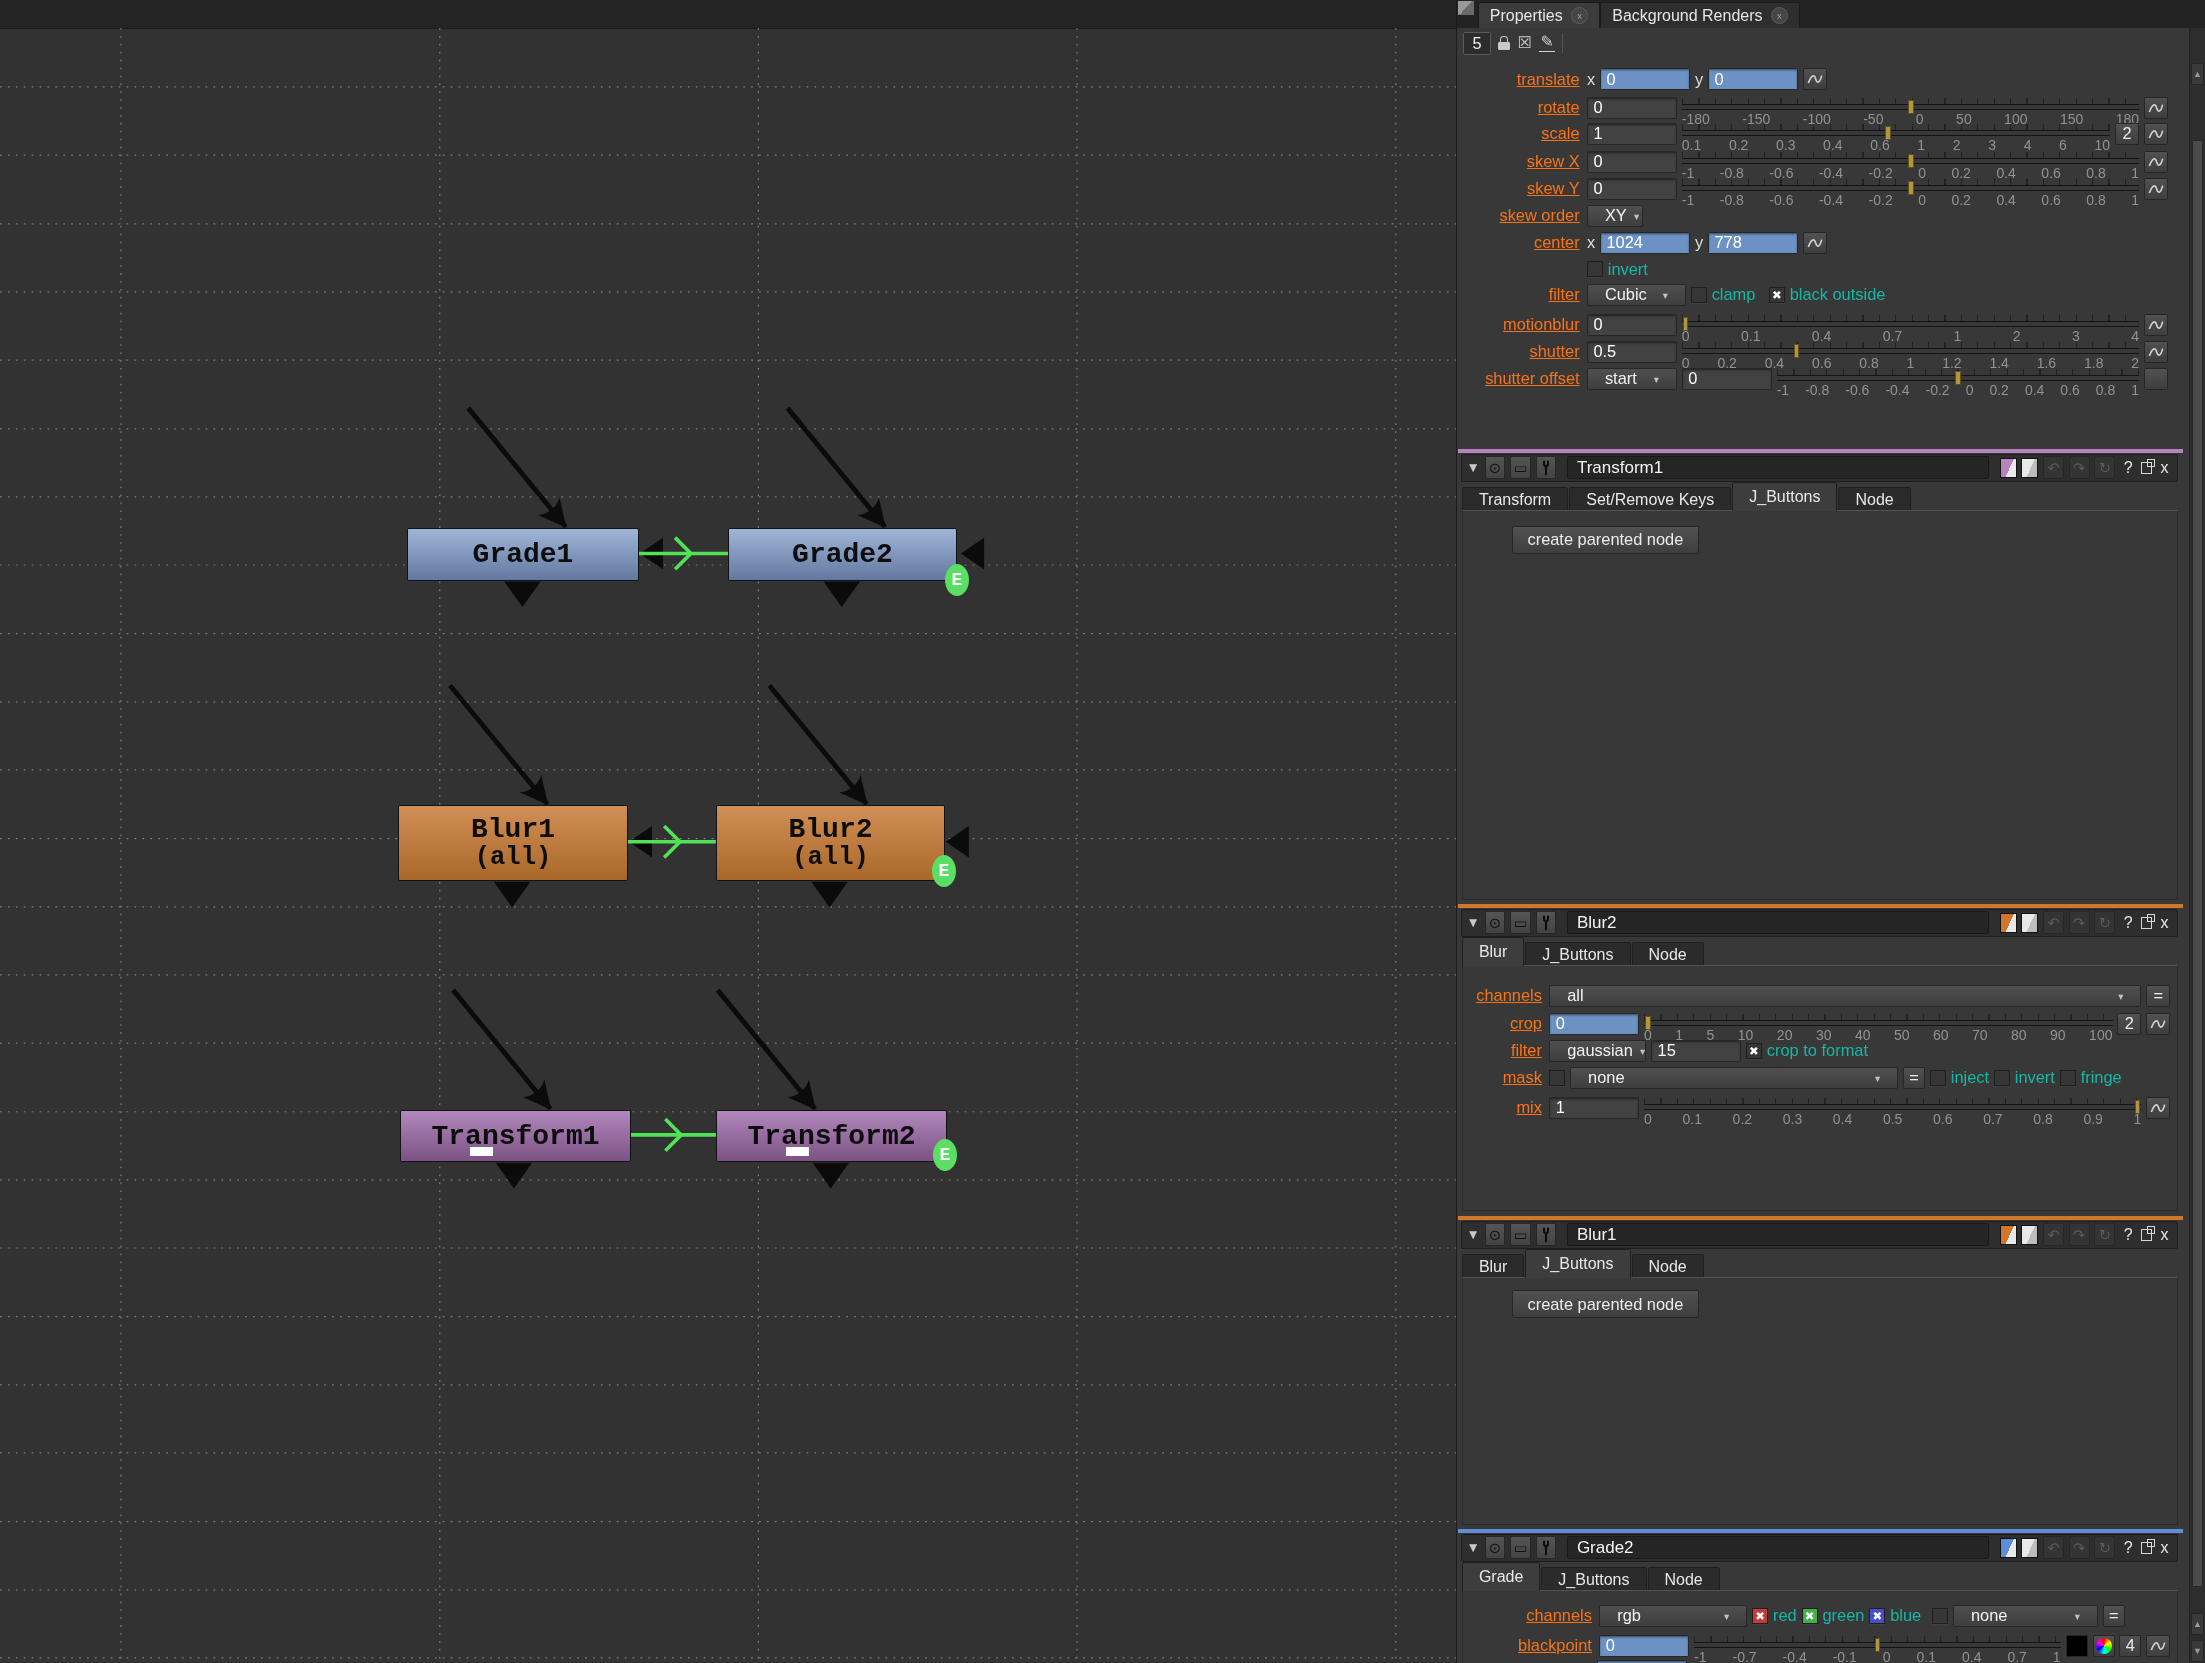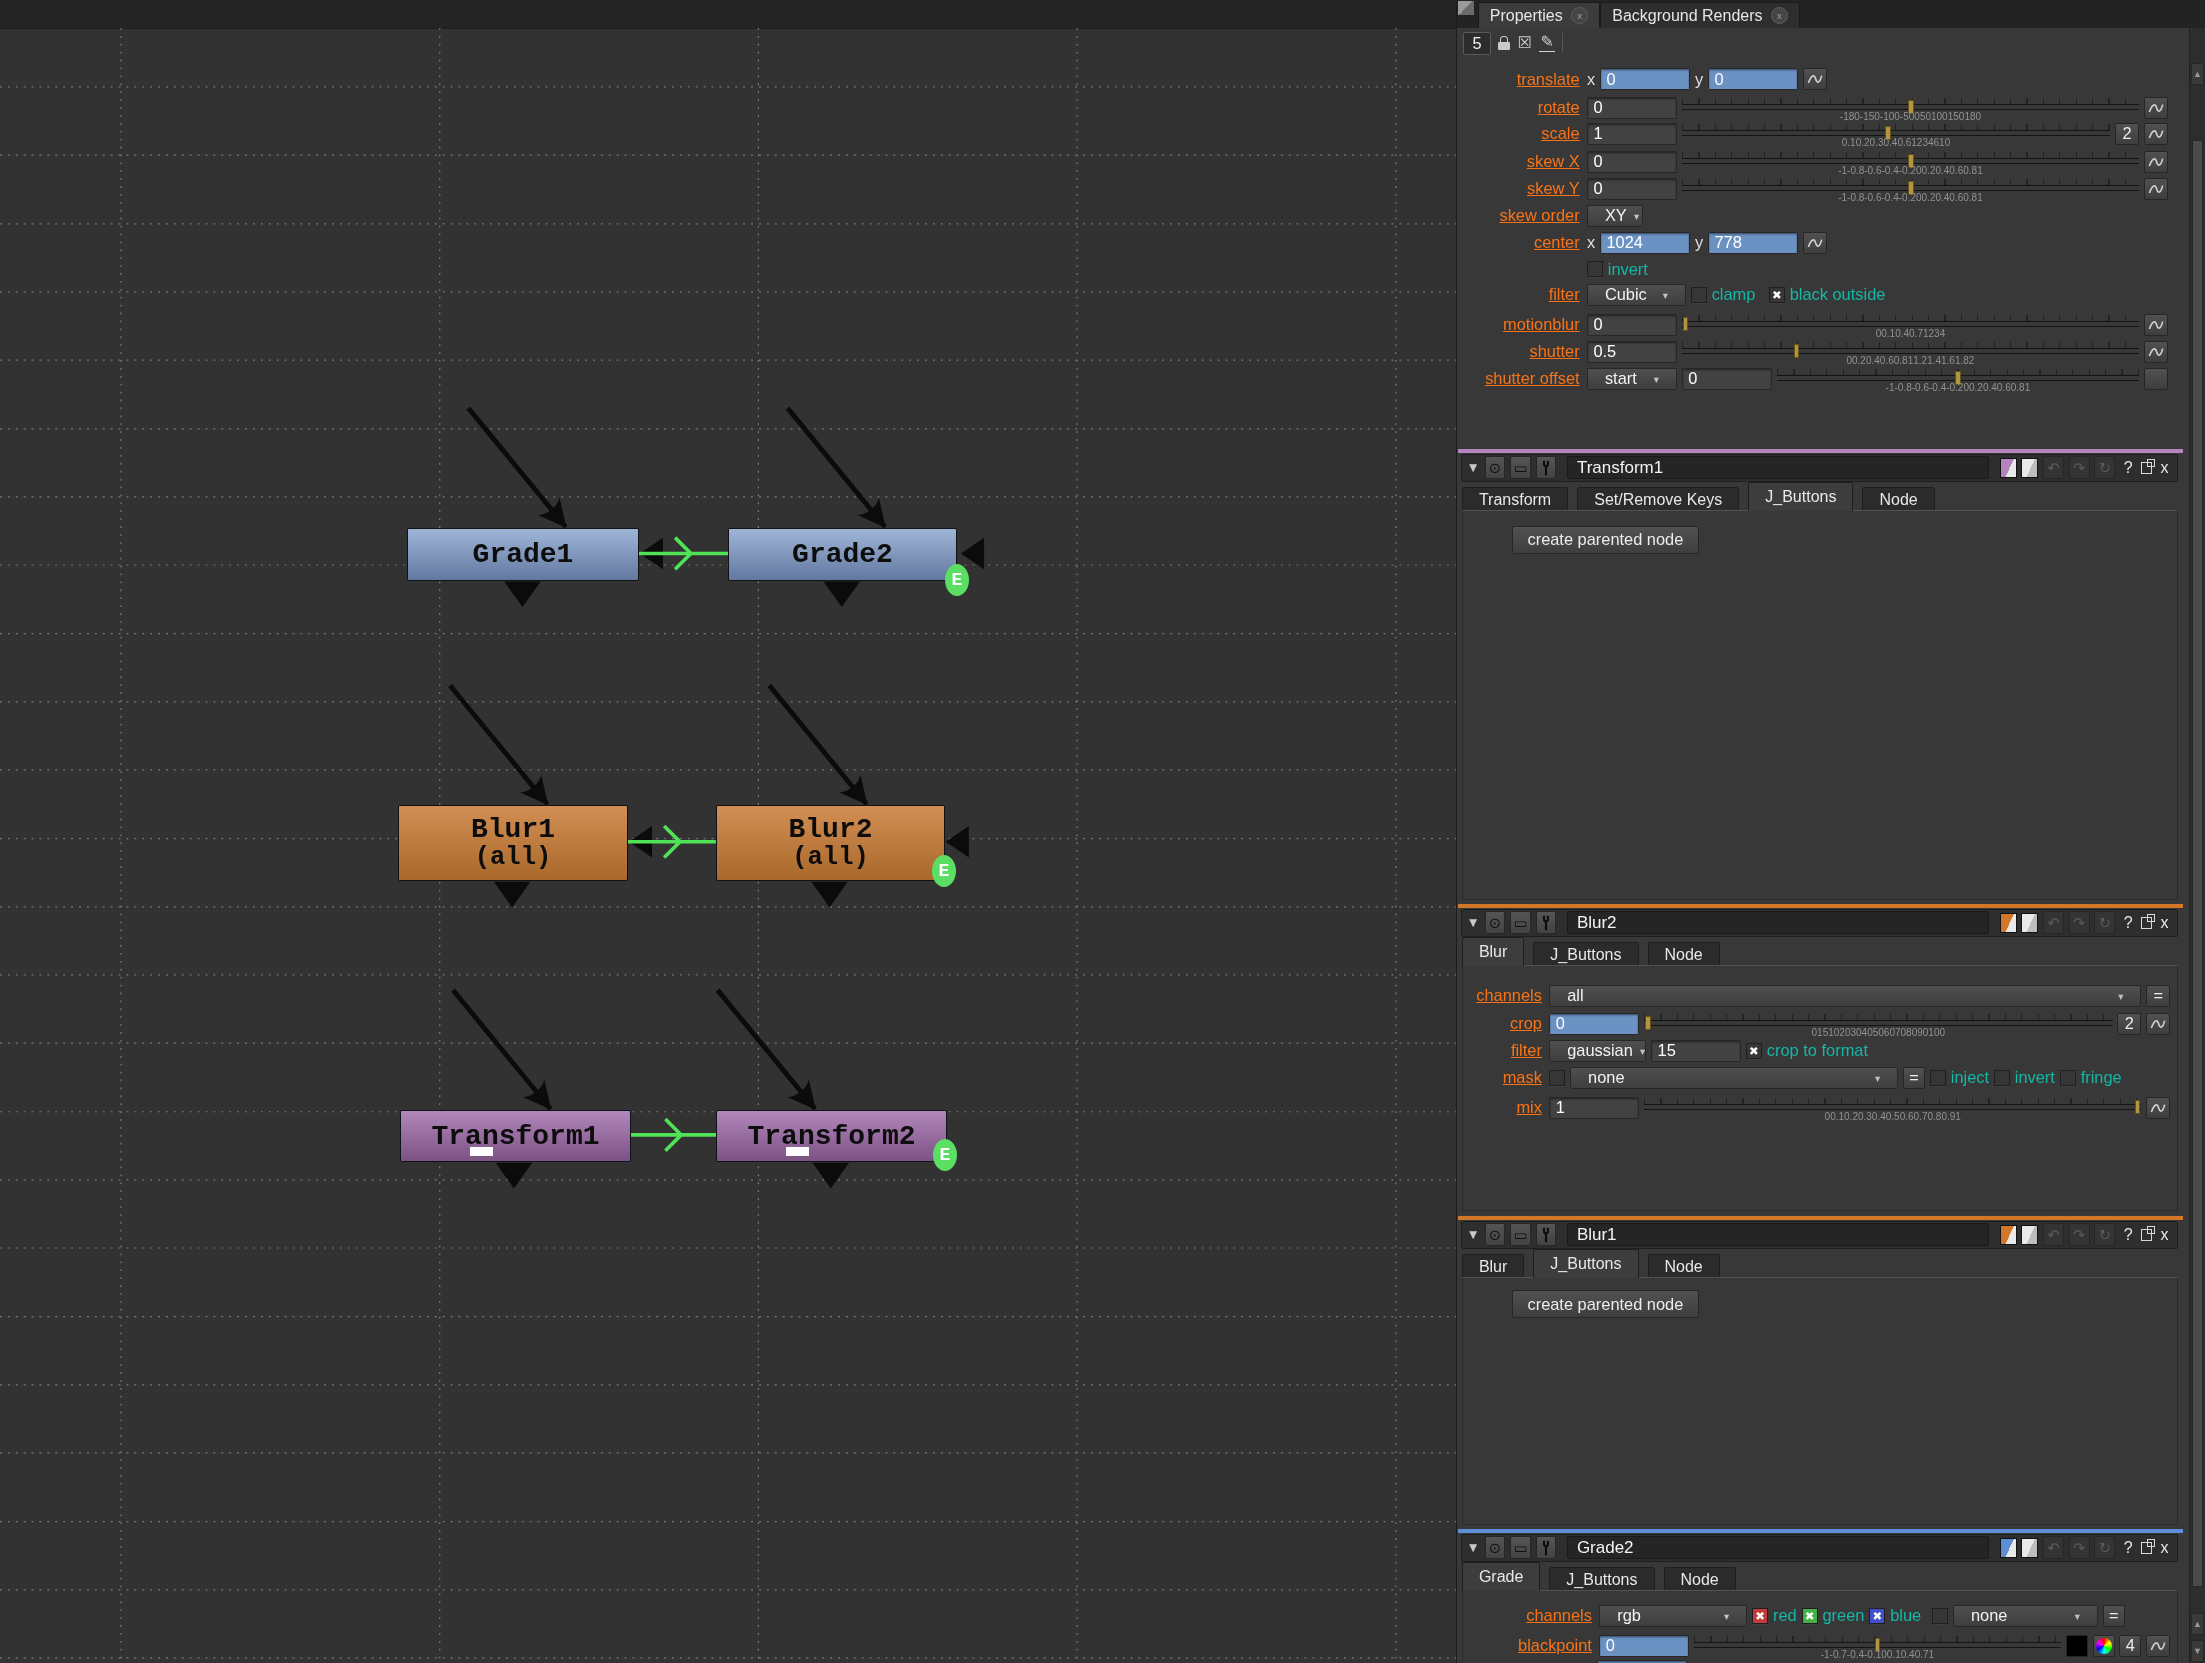--- a/index.html
+++ b/index.html
@@ -61,41 +61,41 @@
   .sqbtn{width:24px;height:22px;}
   .cb{width:16px;height:16px;background:#363636;border:0.6px solid #1f1f1f;box-shadow:0 0.6px 0 rgba(255,255,255,.07);
       color:#fff;font-size:11.6px;line-height:11.6px;display:flex;align-items:center;justify-content:center;flex:none;}
   .cb.red{background:#c23a3a;} .cb.green{background:#43b146;} .cb.blue{background:#4450cb;}
   .cbl{color:#14b8a6;white-space:nowrap;}
   .slider{position:relative;flex:1;height:23px;align-self:stretch;min-width:36px;}
   .smarks{position:absolute;left:0;right:0;top:1.8px;height:6px;
           background:repeating-linear-gradient(90deg,#222 0 1.2px,transparent 1.2px 16.4px);}
   .strack{position:absolute;left:0;right:0;top:8px;height:5.5px;border-top:1.8px solid #141414;border-bottom:1.8px solid #141414;}
   .shandle{position:absolute;top:3.6px;width:5.5px;height:14.6px;background:#b3953e;border:0.6px solid #63511c;}
-  .sticks{position:absolute;left:0;right:0;top:14.6px;display:flex;justify-content:center;
-          font-size:10px;color:#929292;}
+  .sticks{position:absolute;left:0;right:0;top:14.6px;display:flex;justify-content:space-between;
+          font-size:14px;color:#929292;}
   .cv{display:block;}
 
   
   .panel{position:absolute;left:0;width:727px;}
   .accent{position:absolute;left:1.2px;right:1.2px;top:0;height:4.3px;}
   .phead{position:absolute;left:3.6px;right:6px;top:4.9px;height:28px;background:#2e2e2e;border:0.6px solid #1e1e1e;
          border-radius:1.8px;display:flex;align-items:center;padding:0 4.9px;gap:4.9px;}
   .hcol{color:#c9c9c9;font-size:13.4px;flex:none;}
   .hico{width:20.7px;height:23px;background:linear-gradient(#555,#434343);border:0.6px solid #262626;border-radius:1.8px;
         display:flex;align-items:center;justify-content:center;color:#101010;font-size:14.6px;flex:none;}
   .pname{flex:1;height:23px;background:#252525;border:0.6px solid #191919;border-radius:1.8px;color:#f4f4f4;
          font-size:17px;display:flex;align-items:center;padding:0 8.5px;margin:0 6px;}
   .sw{width:17px;height:20.7px;border:1.2px solid #111;flex:none;}
   .gico{width:20.7px;height:23px;background:#343434;border:0.6px solid #262626;border-radius:1.8px;color:#5b5b5b;
         display:flex;align-items:center;justify-content:center;font-size:14.6px;flex:none;}
   .hbtn{color:#e8e8e8;font-size:16px;flex:none;padding:0 3.6px;}
   .float{width:11px;height:12px;border:1.2px solid #d8d8d8;position:relative;flex:none;}
   .float:before{content:"";position:absolute;right:-4.3px;top:-4.3px;width:6px;height:6px;border:1.2px solid #d8d8d8;}
-  .ptabs{position:absolute;left:4.9px;right:6px;top:33px;height:29px;display:flex;align-items:flex-end;gap:9px;}
+  .ptabs{position:absolute;left:4.9px;right:6px;top:33px;height:29px;display:flex;align-items:flex-end;gap:1px;}
   .ptab{height:24px;background:#2b2b2b;border:0.6px solid #1e1e1e;border-bottom:none;border-radius:2.4px 2.4px 0 0;
         display:flex;align-items:center;padding:0 16px;font-size:16px;color:#e8e8e8;}
   .ptab.on{height:29px;background:#3d3d3d;z-index:2;}
   .pbody{position:absolute;left:4.9px;right:6px;border:0.6px solid #2a2a2a;border-top:0.6px solid #525252;background:#383838;}
   .cbtn{position:absolute;height:28px;padding:0 14.6px;font-size:16.4px;}
 
   
   .sbar{position:absolute;right:0;top:28px;bottom:0;width:16px;background:#2d2d2d;border-left:0.6px solid #212121;}
   .sbtn{position:absolute;left:1.2px;right:1.2px;height:22px;display:flex;align-items:center;justify-content:center;
         color:#9a9a9a;font-size:9px;background:#3a3a3a;border:0.6px solid #262626;border-radius:1.2px;}

